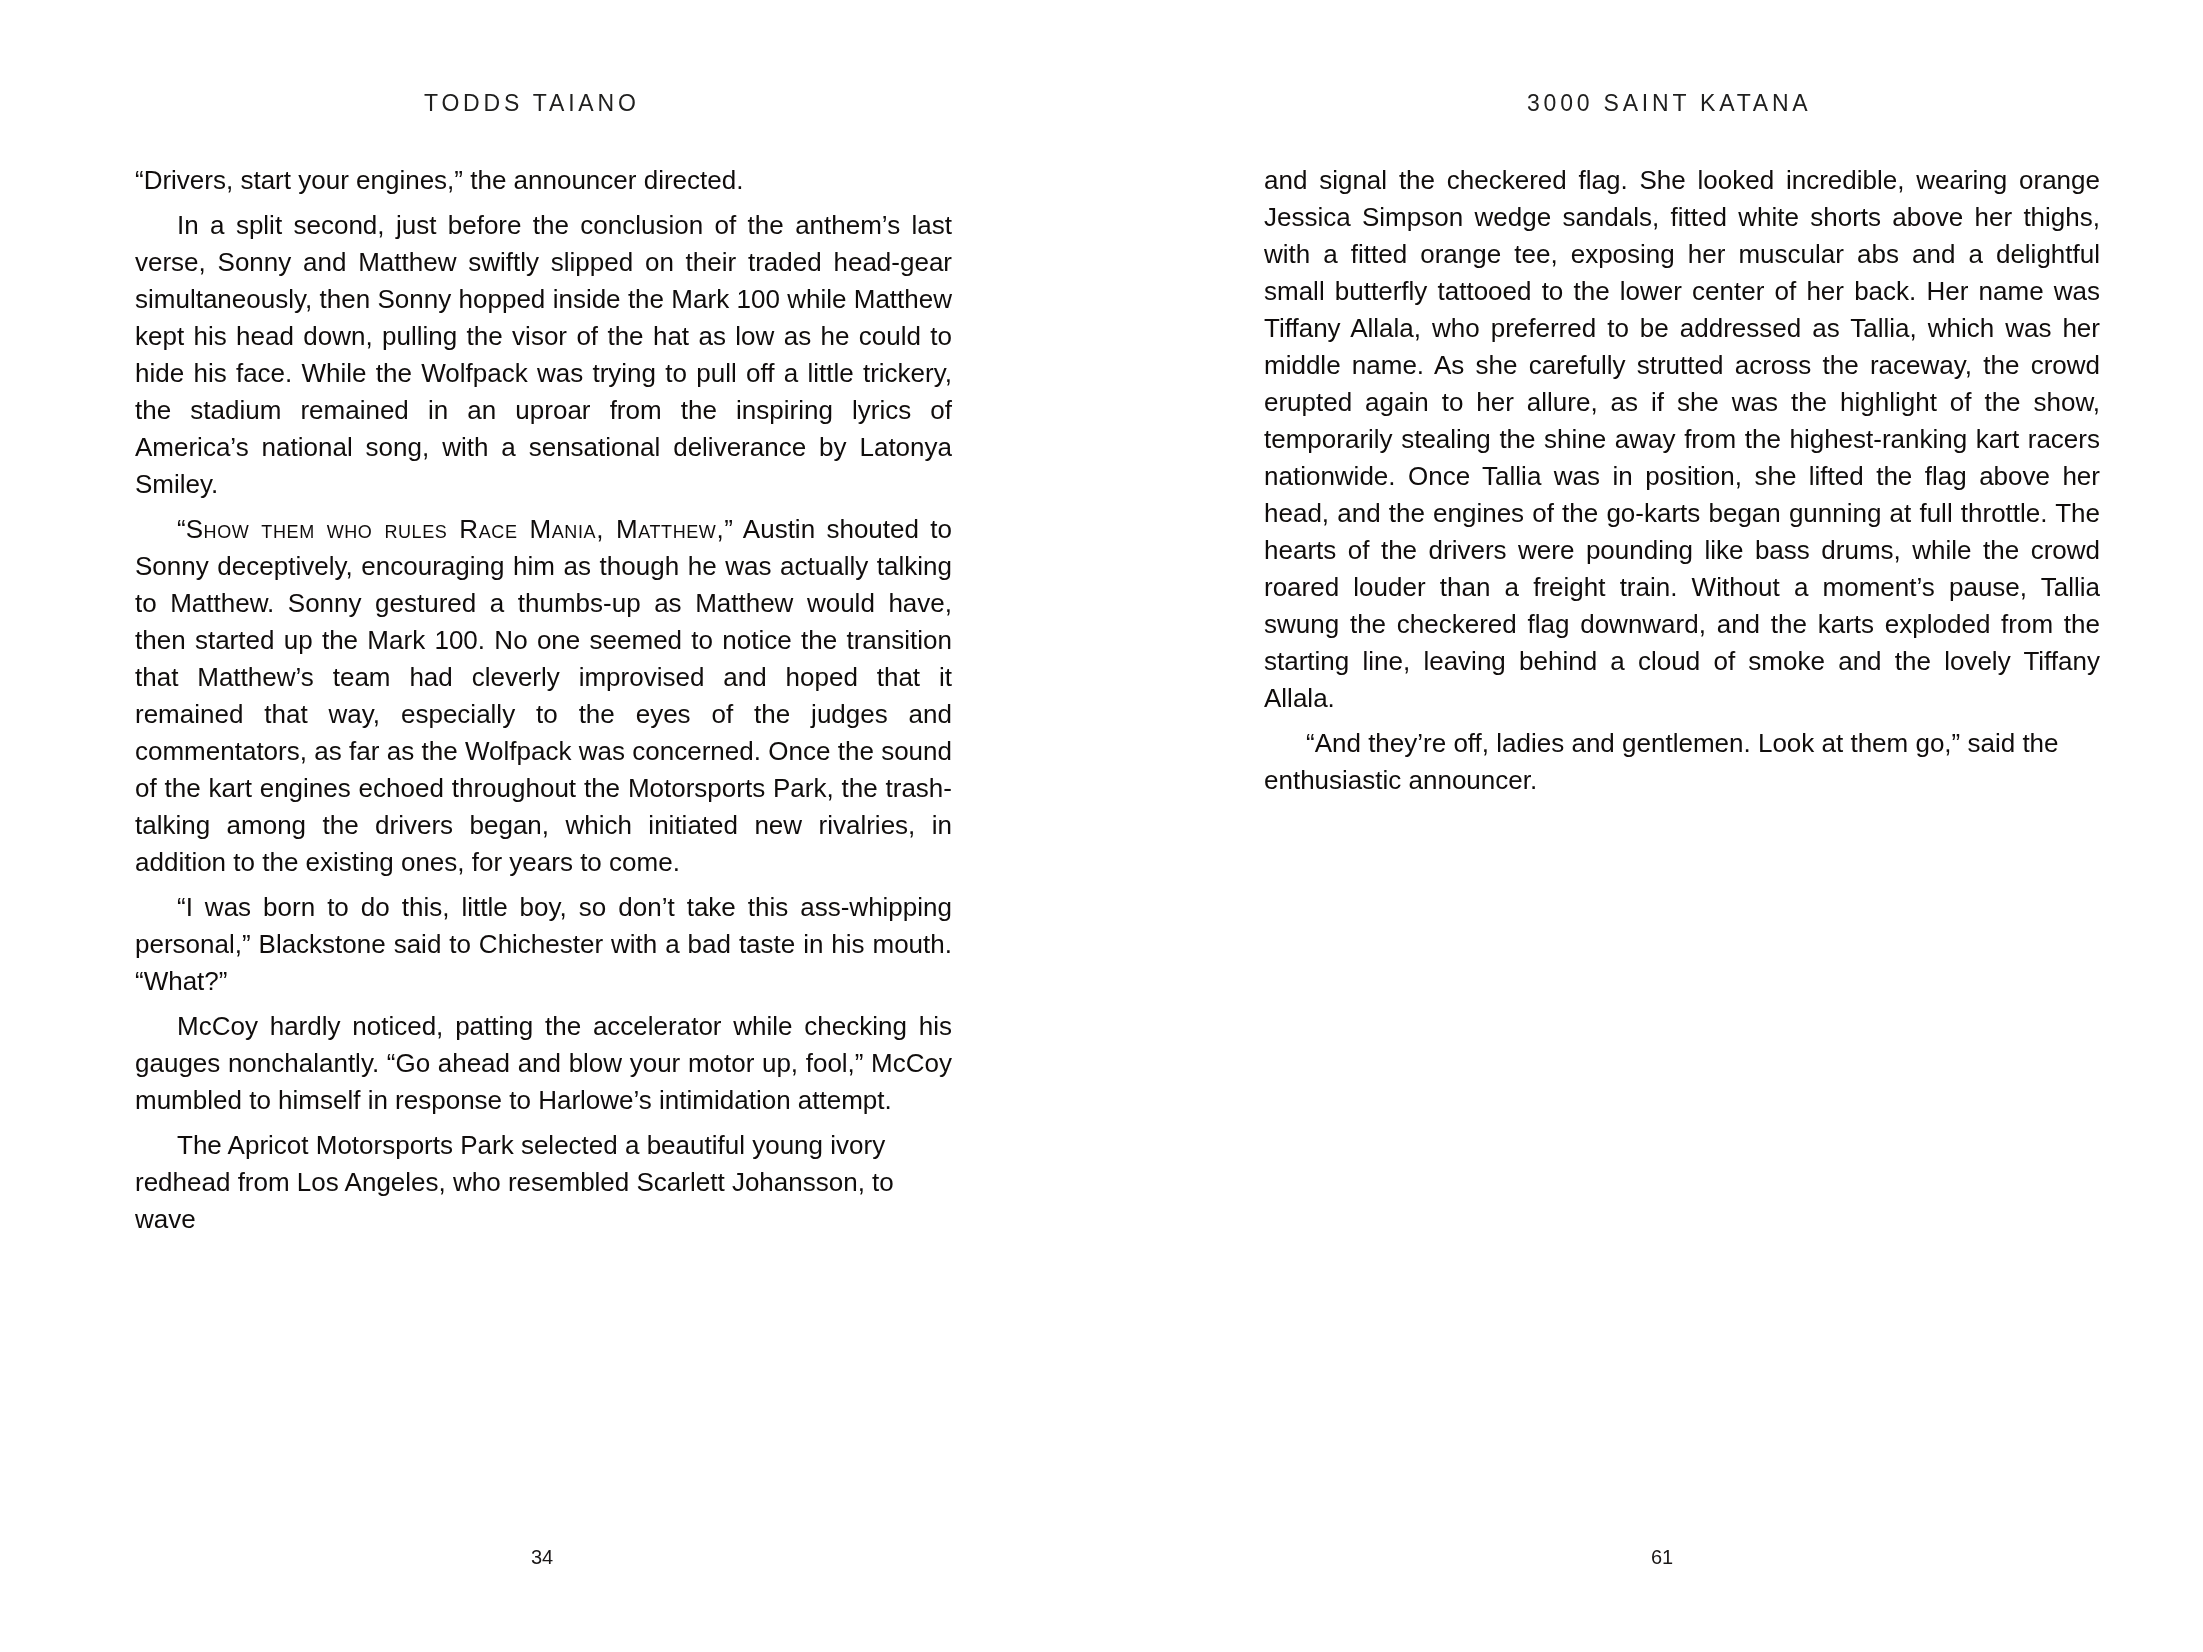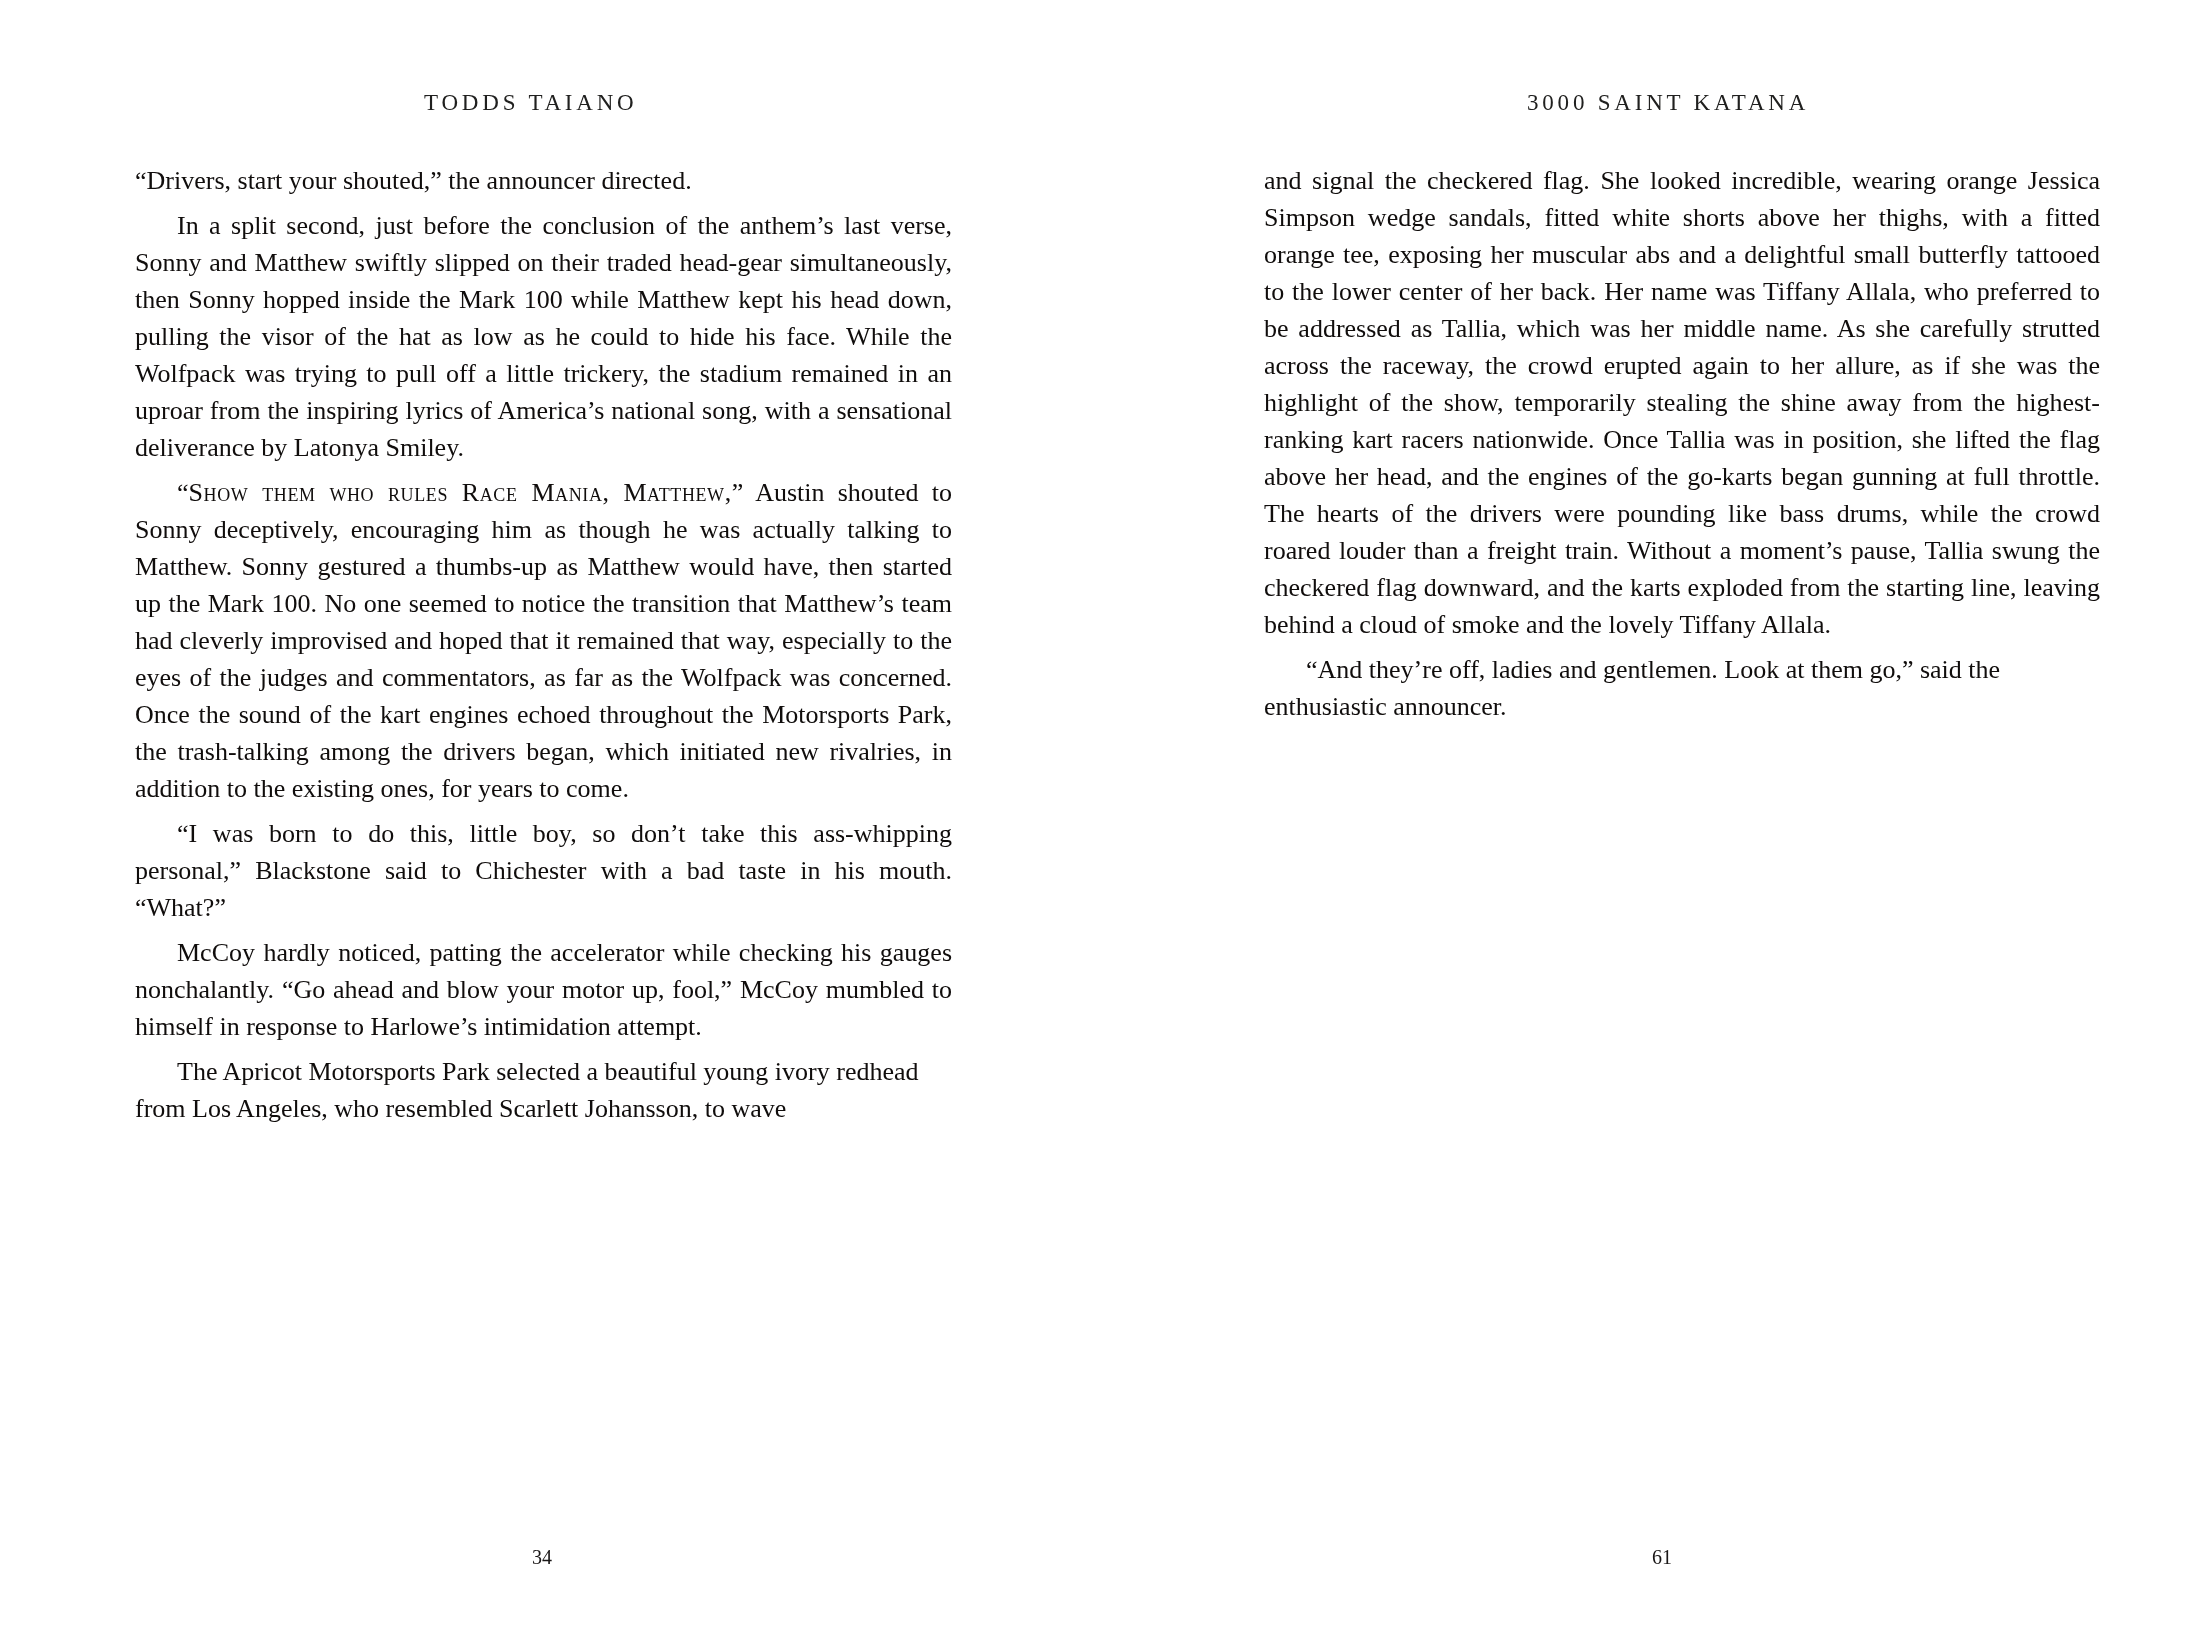--- a/index.html
+++ b/index.html
@@ -7,21 +7,21 @@
     margin: 0;
     padding: 0;
     background: #ffffff;
   }
   #page {
     position: relative;
     width: 2204px;
     height: 1653px;
     background: #ffffff;
     overflow: hidden;
-    font-family: Liberation Serif, serif;
+    font-family: Liberation Sans, sans-serif;
     color: #100d0c;
   }
 
   
   .running-head {
     position: absolute;
     font-size: 23px;
     letter-spacing: 3.8px;
     color: #20201f;
     white-space: nowrap;
@@ -75,21 +75,21 @@
 </style>
 </head>
 <body>
 
 <div id="page">
 
   <div class="running-head" id="rh-left">TODDS TAIANO</div>
 
   <div class="column" id="col-left">
 
-    <p>“Drivers, start your shouted,” the announcer directed.</p>
+    <p>“Drivers, start your engines,” the announcer directed.</p>
 
     <p class="indent">In a split second, just before the conclusion of the anthem’s last verse, Sonny and Matthew swiftly slipped on their traded head-gear simultaneously, then Sonny hopped inside the Mark 100 while Matthew kept his head down, pulling the visor of the hat as low as he could to hide his face. While the Wolfpack was trying to pull off a little trickery, the stadium remained in an uproar from the inspiring lyrics of America’s national song, with a sensational deliverance by Latonya Smiley.</p>
 
     <p class="indent"><span>“</span><span class="smallcaps">Show them who rules Race Mania, Matthew,</span><span>”</span><span> Austin shouted to Sonny deceptively, encouraging him as though he was actually talking to Matthew. Sonny gestured a thumbs-up as Matthew would have, then started up the Mark 100. No one seemed to notice the transition that Matthew’s team had cleverly improvised and hoped that it remained that way, especially to the eyes of the judges and commentators, as far as the Wolfpack was concerned. Once the sound of the kart engines echoed throughout the Motorsports Park, the trash-talking among the drivers began, which initiated new rivalries, in addition to the existing ones, for years to come.</span></p>
 
     <p class="indent">“I was born to do this, little boy, so don’t take this ass-whipping personal,” Blackstone said to Chichester with a bad taste in his mouth. “What?”</p>
 
 
 
     <p class="indent">McCoy hardly noticed, patting the accelerator while checking his gauges nonchalantly. “Go ahead and blow your motor up, fool,” McCoy mumbled to himself in response to Harlowe’s intimidation attempt.</p>

